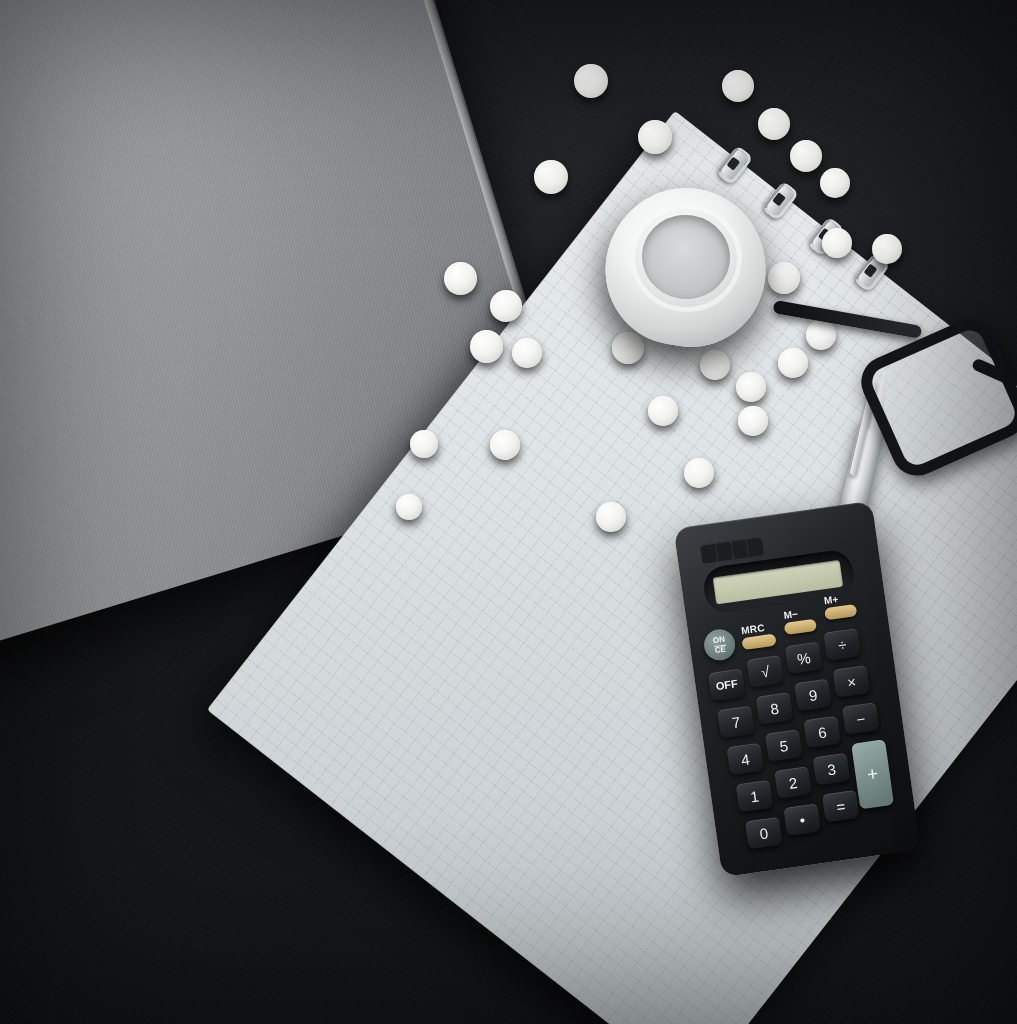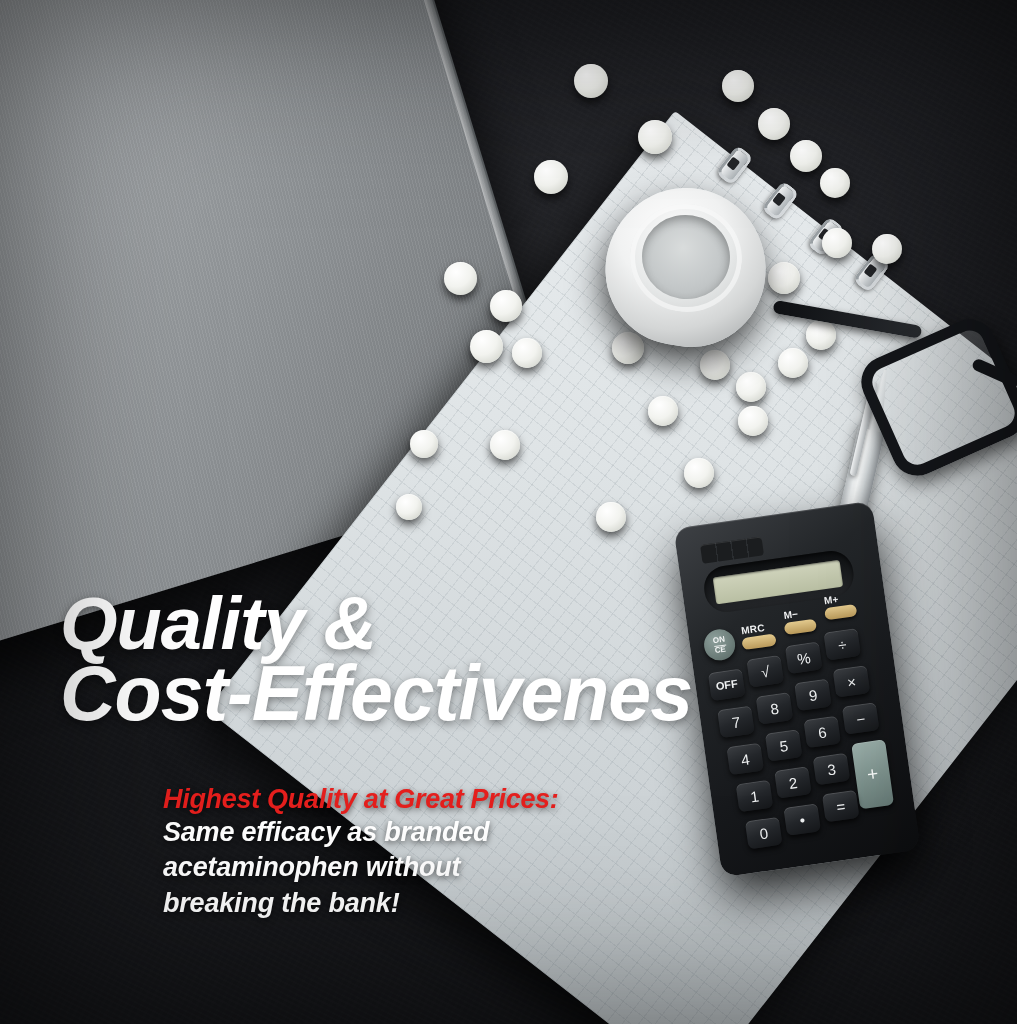--- a/index.html
+++ b/index.html
@@ -323,26 +323,16 @@
         <div class="ckey" style="left: 26px; top: 262px; width: 34px; height: 28px;">1</div>
         <div class="ckey" style="left: 66px; top: 254px; width: 34px; height: 28px;">2</div>
         <div class="ckey" style="left: 106px; top: 246px; width: 34px; height: 28px;">3</div>
         <div class="ckey plus" style="left: 146px; top: 238px; width: 34px; height: 66px;">+</div>
         <div class="ckey" style="left: 30px; top: 300px; width: 34px; height: 28px;">0</div>
         <div class="ckey" style="left: 70px; top: 292px; width: 34px; height: 28px;">•</div>
         <div class="ckey" style="left: 110px; top: 284px; width: 34px; height: 28px;">=</div>
       </div>
   </div>
 
-  <div class="layer" id="headline">
-    <span class="hl">Quality &amp;</span>
-    <span class="hl hl2">Cost-Effectivenes</span>
-  </div>
-
-  <div class="layer" id="subblock">
-    <div id="sub-red">Highest Quality at Great Prices:</div>
-    <div class="bodyline">Same efficacy as branded</div>
-    <div class="bodyline">acetaminophen without</div>
-    <div class="bodyline">breaking the bank!</div>
-  </div>
+
 
   <div class="layer" id="vignette"></div>
 </div>
 
 </body></html>

